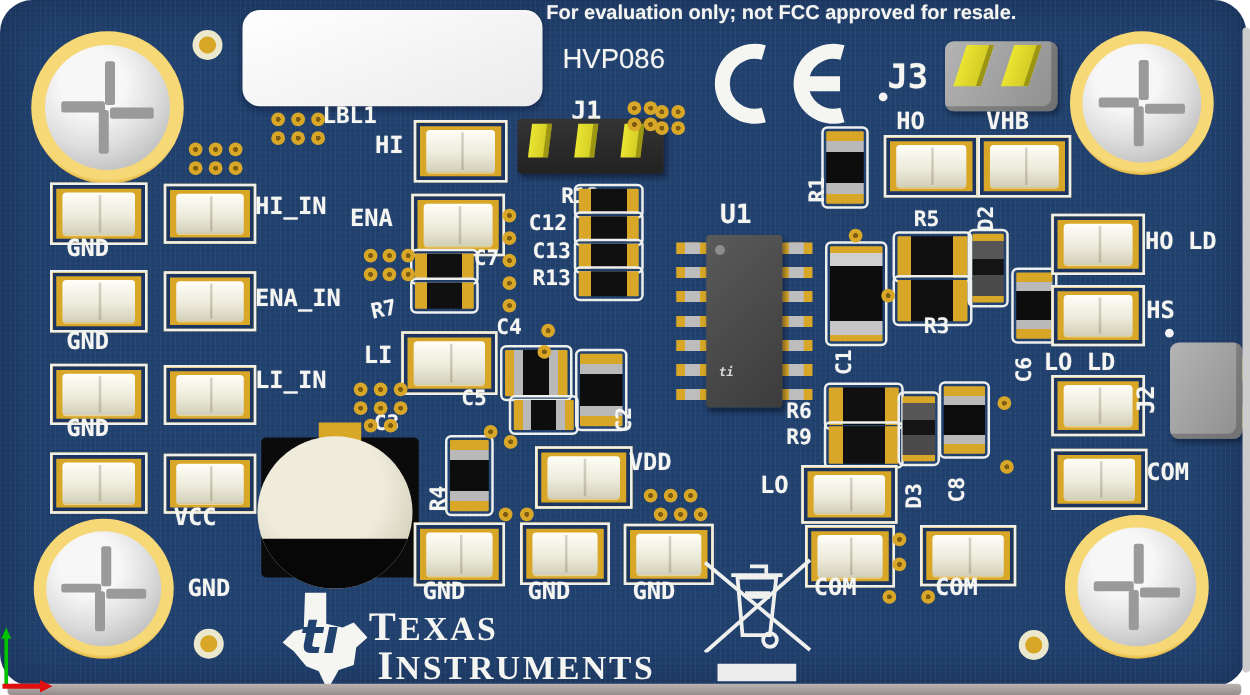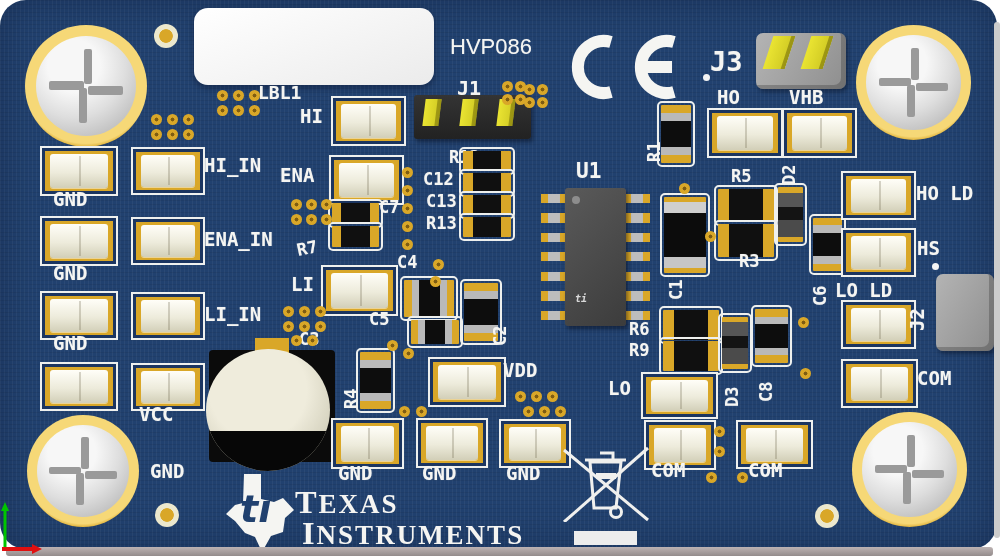--- a/index.html
+++ b/index.html
@@ -72,20 +72,21 @@
   .tx-serif{font-family:"Liberation Serif","DejaVu Serif",serif;color:#f5f5f2;font-weight:bold;
     letter-spacing:2px;display:block;line-height:1;}
   .tx-serif::first-letter{font-size:120%;}
   .bar{position:absolute;background:#ededed;}
 </style>
 </head>
 <body>
 
 <div class="board">
 
+  <div class="silk sans" style="left:437px;top:3px;font-size:16px;">For evaluation only; not FCC approved for resale.</div>
   <div class="silk sans" style="left:450px;top:36px;font-size:22px;font-weight:normal;">HVP086</div>
 
   <svg class="abs" style="left:570px;top:30px;" width="126" height="78" viewBox="0 0 126 78">
     <path d="M 41 12 A 26 26 0 1 0 41 62" fill="none" stroke="#f5f5f2" stroke-width="12"></path>
     <path d="M 104 12 A 26 26 0 1 0 104 62" fill="none" stroke="#f5f5f2" stroke-width="12"></path>
     <path d="M 66 37 H 102" fill="none" stroke="#f5f5f2" stroke-width="12"></path>
   </svg>
 
   <div class="sticker" style="left:194px;top:8px;width:240px;height:77px;"></div>
 
@@ -138,21 +139,21 @@
   <div class="silk s19" style="left:204px;top:156px;">HI_IN</div>
 
   <div class="pad" style="left:40px;top:216px;width:74px;height:46px;"></div>
   <div class="pad" style="left:131px;top:217px;width:70px;height:44px;"></div>
   <div class="silk s19" style="left:53px;top:264px;">GND</div>
   <div class="silk s19" style="left:204px;top:230px;">ENA_IN</div>
 
   <div class="pad" style="left:40px;top:291px;width:74px;height:45px;"></div>
   <div class="pad" style="left:131px;top:292px;width:70px;height:44px;"></div>
   <div class="silk s19" style="left:53px;top:334px;">GND</div>
-  <div class="silk s19" style="left:204px;top:295px;margin-top:10px;">LI_IN</div>
+  <div class="silk s19" style="left:204px;top:295px;">LI_IN</div>
 
   <div class="pad" style="left:40px;top:362px;width:74px;height:45px;"></div>
   <div class="pad" style="left:131px;top:363px;width:70px;height:44px;"></div>
   <div class="silk s19" style="left:139px;top:405px;">VCC</div>
   <div class="silk s19" style="left:150px;top:462px;">GND</div>
 
   <div class="silk s19" style="left:300px;top:107px;">HI</div>
   <div class="pad" style="left:331px;top:96px;width:71px;height:46px;"></div>
   <div class="silk s19" style="left:280px;top:166px;">ENA</div>
   <div class="pad" style="left:329px;top:155px;width:71px;height:46px;"></div>

